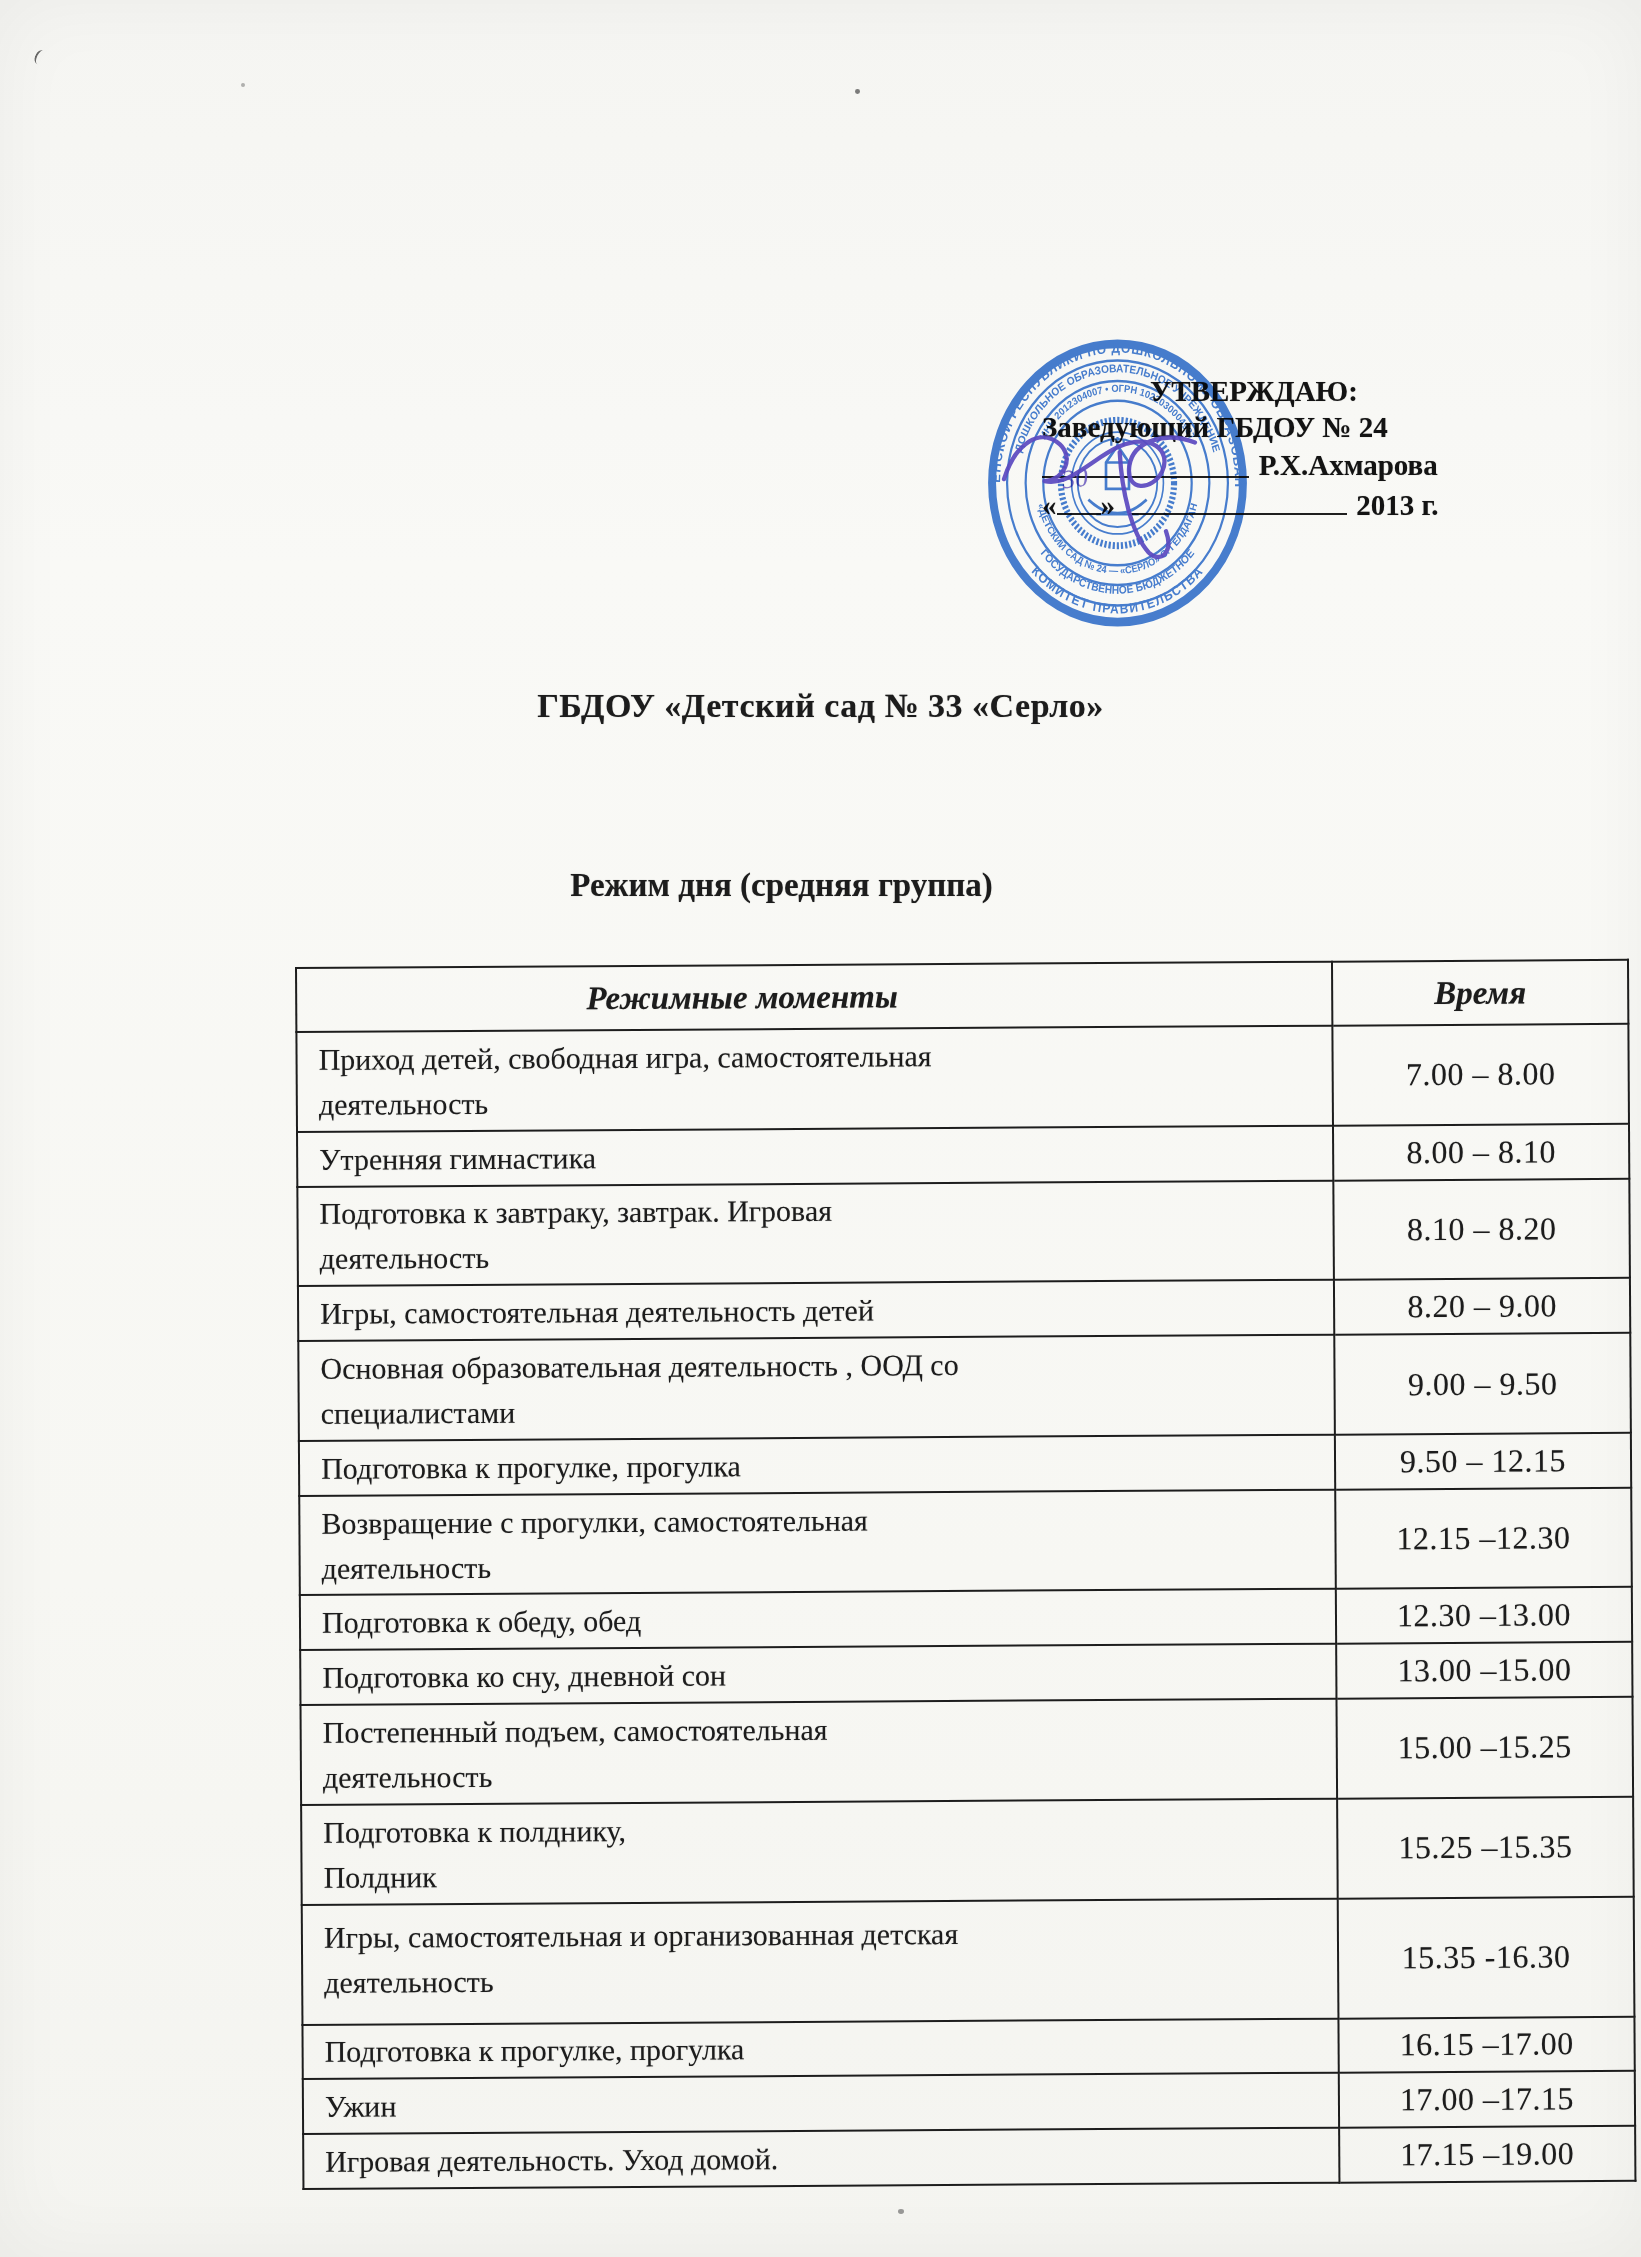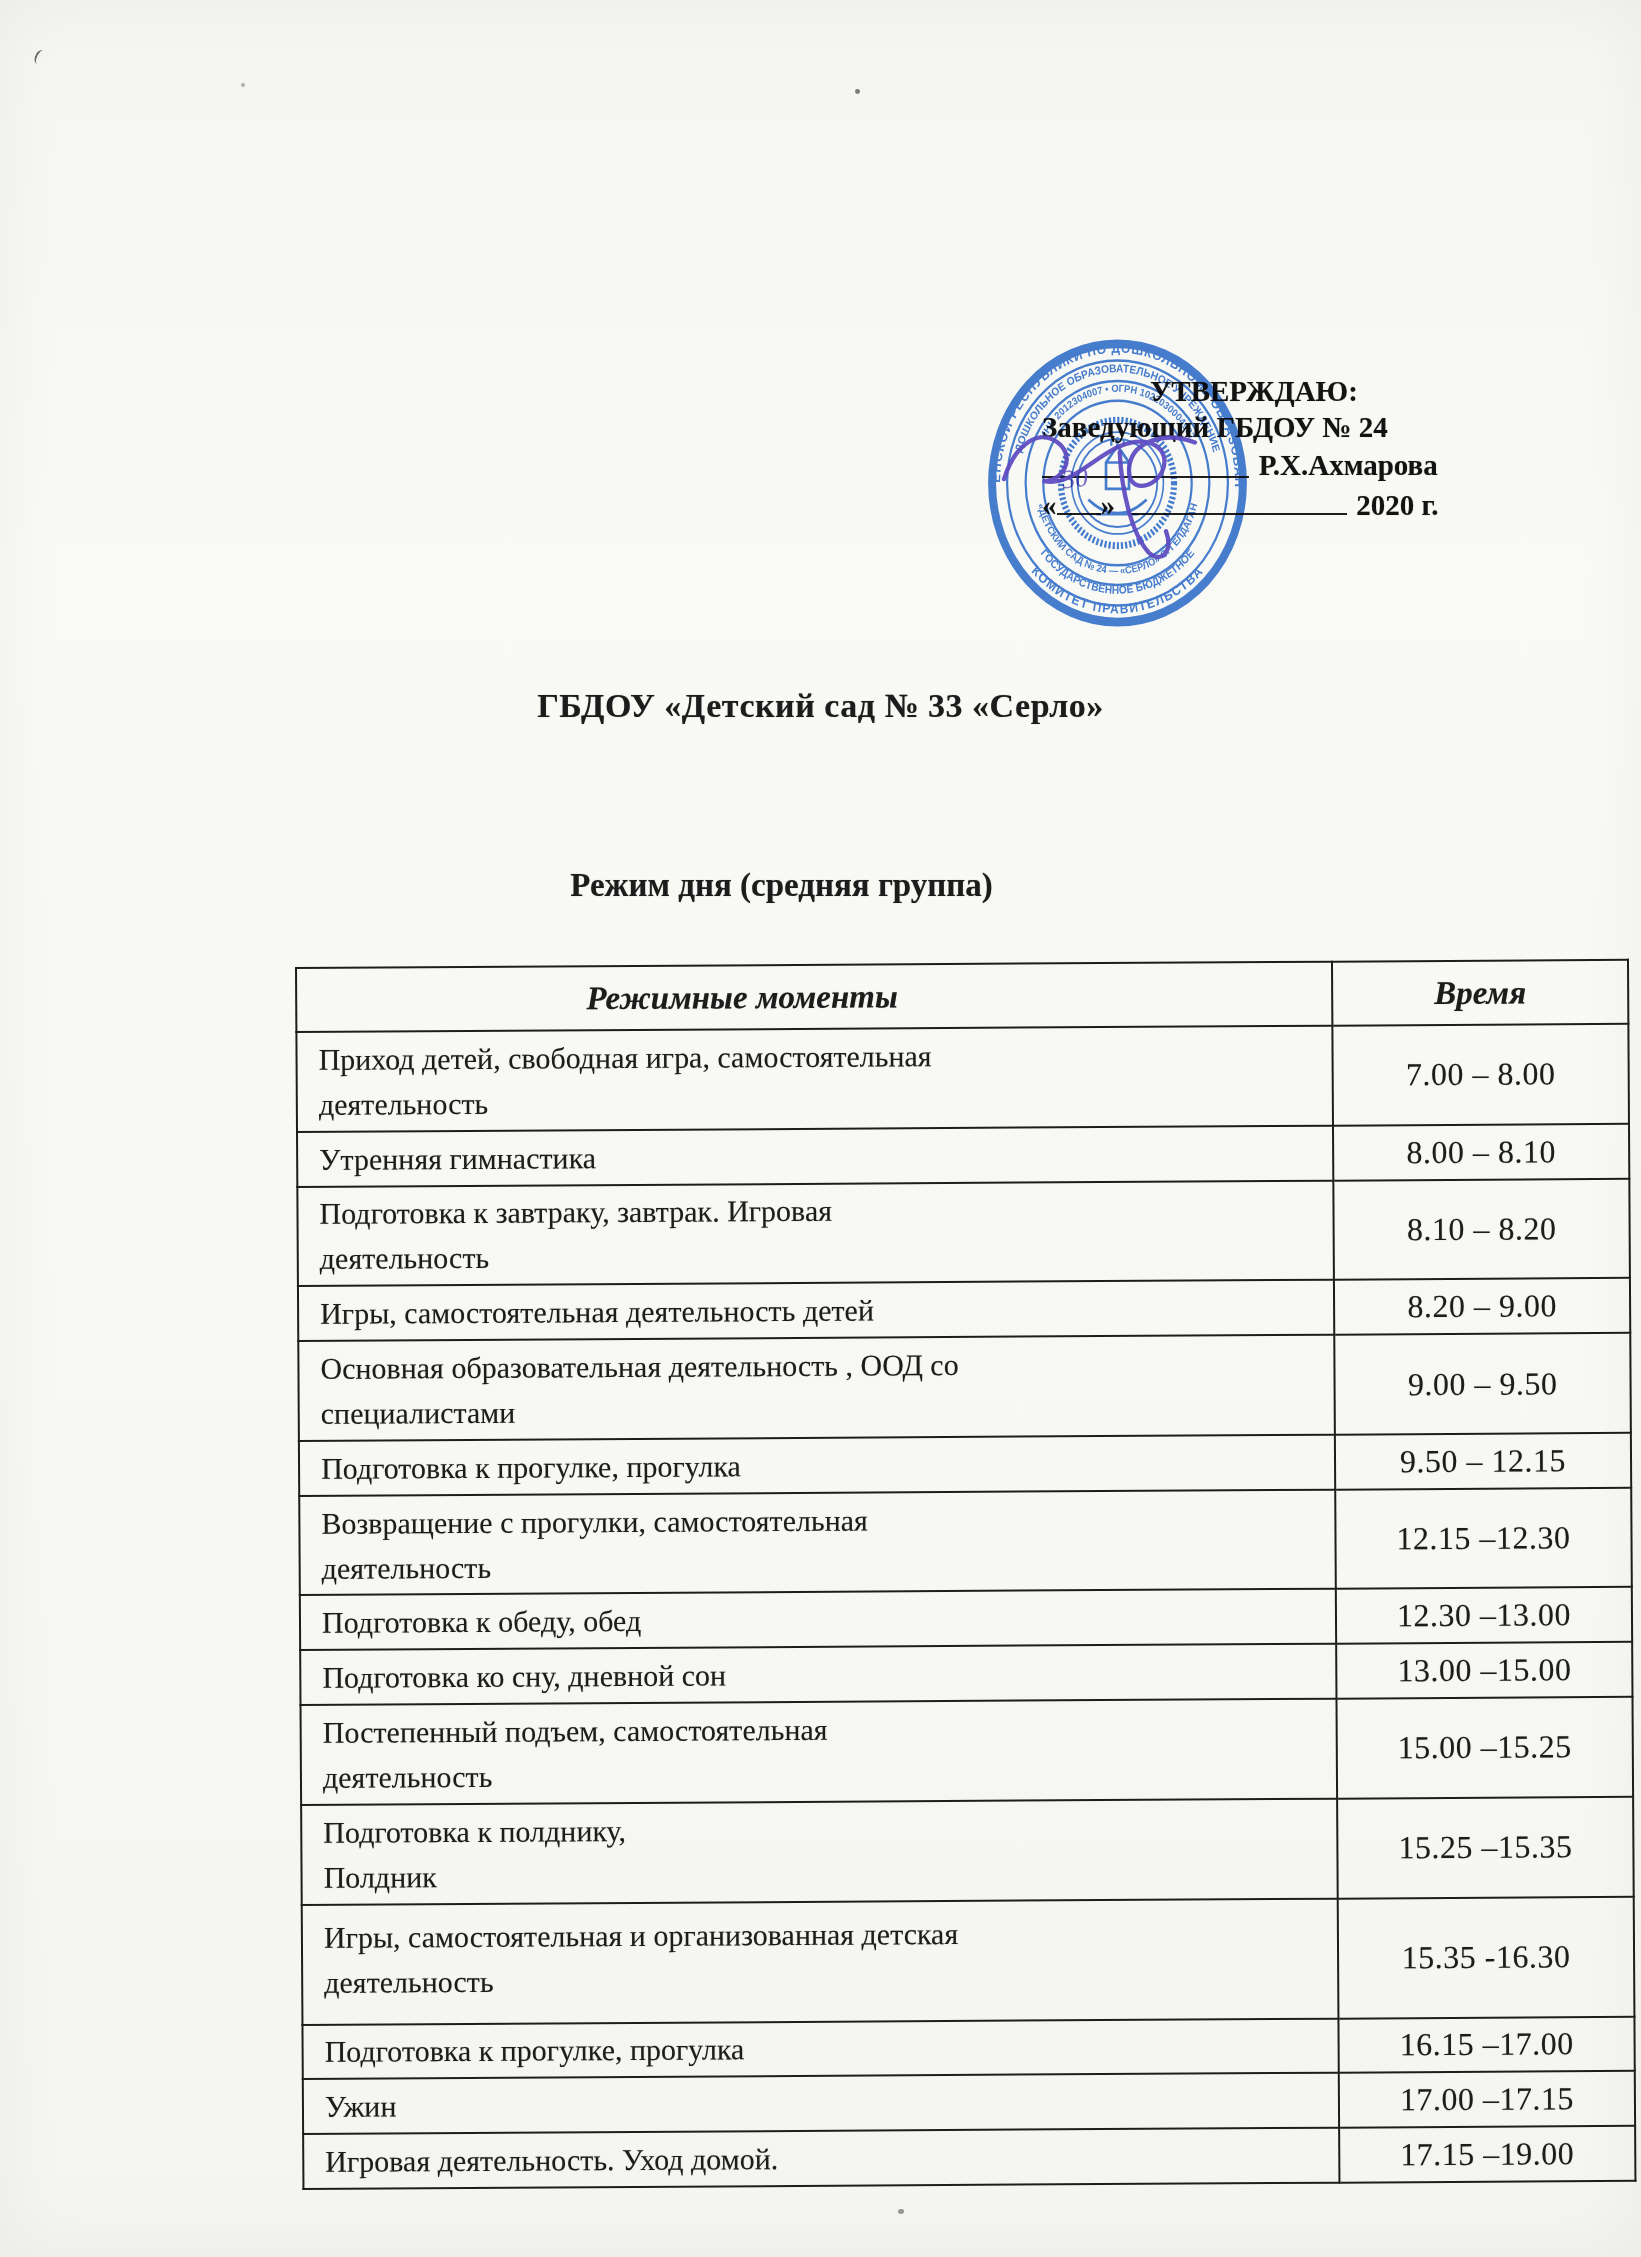--- a/index.html
+++ b/index.html
@@ -109,21 +109,21 @@
 <div class="page">
 
   <div class="approval">
     <div class="l1">УТВЕРЖДАЮ:</div>
     <div class="l2">Заведующий ГБДОУ № 24</div>
     <div class="l3">
       <span class="u u3"></span>
       <span class="nm">Р.Х.Ахмарова</span>
     </div>
     <div class="l4">
-      <span>«</span><span class="u u4a"><i class="day">30</i></span><span>»</span><span class="u u4b"></span><span class="yr">2020 г.</span>
+      <span>«</span><span class="u u4a"><i class="day">30</i></span><span>»</span><span class="u u4b"></span><span class="yr">2013 г.</span>
     </div>
   </div>
 
   <div class="stamp">
     <svg viewBox="0 0 300 300" preserveAspectRatio="none">
       <defs>
         <path id="arc1t" d="M17,150 A133,133 0 0 1 283,150"></path>
         <path id="arc1b" d="M17,150 A133,133 0 0 0 283,150"></path>
         <path id="arc2t" d="M37,150 A113,113 0 0 1 263,150"></path>
         <path id="arc2b" d="M37,150 A113,113 0 0 0 263,150"></path>

